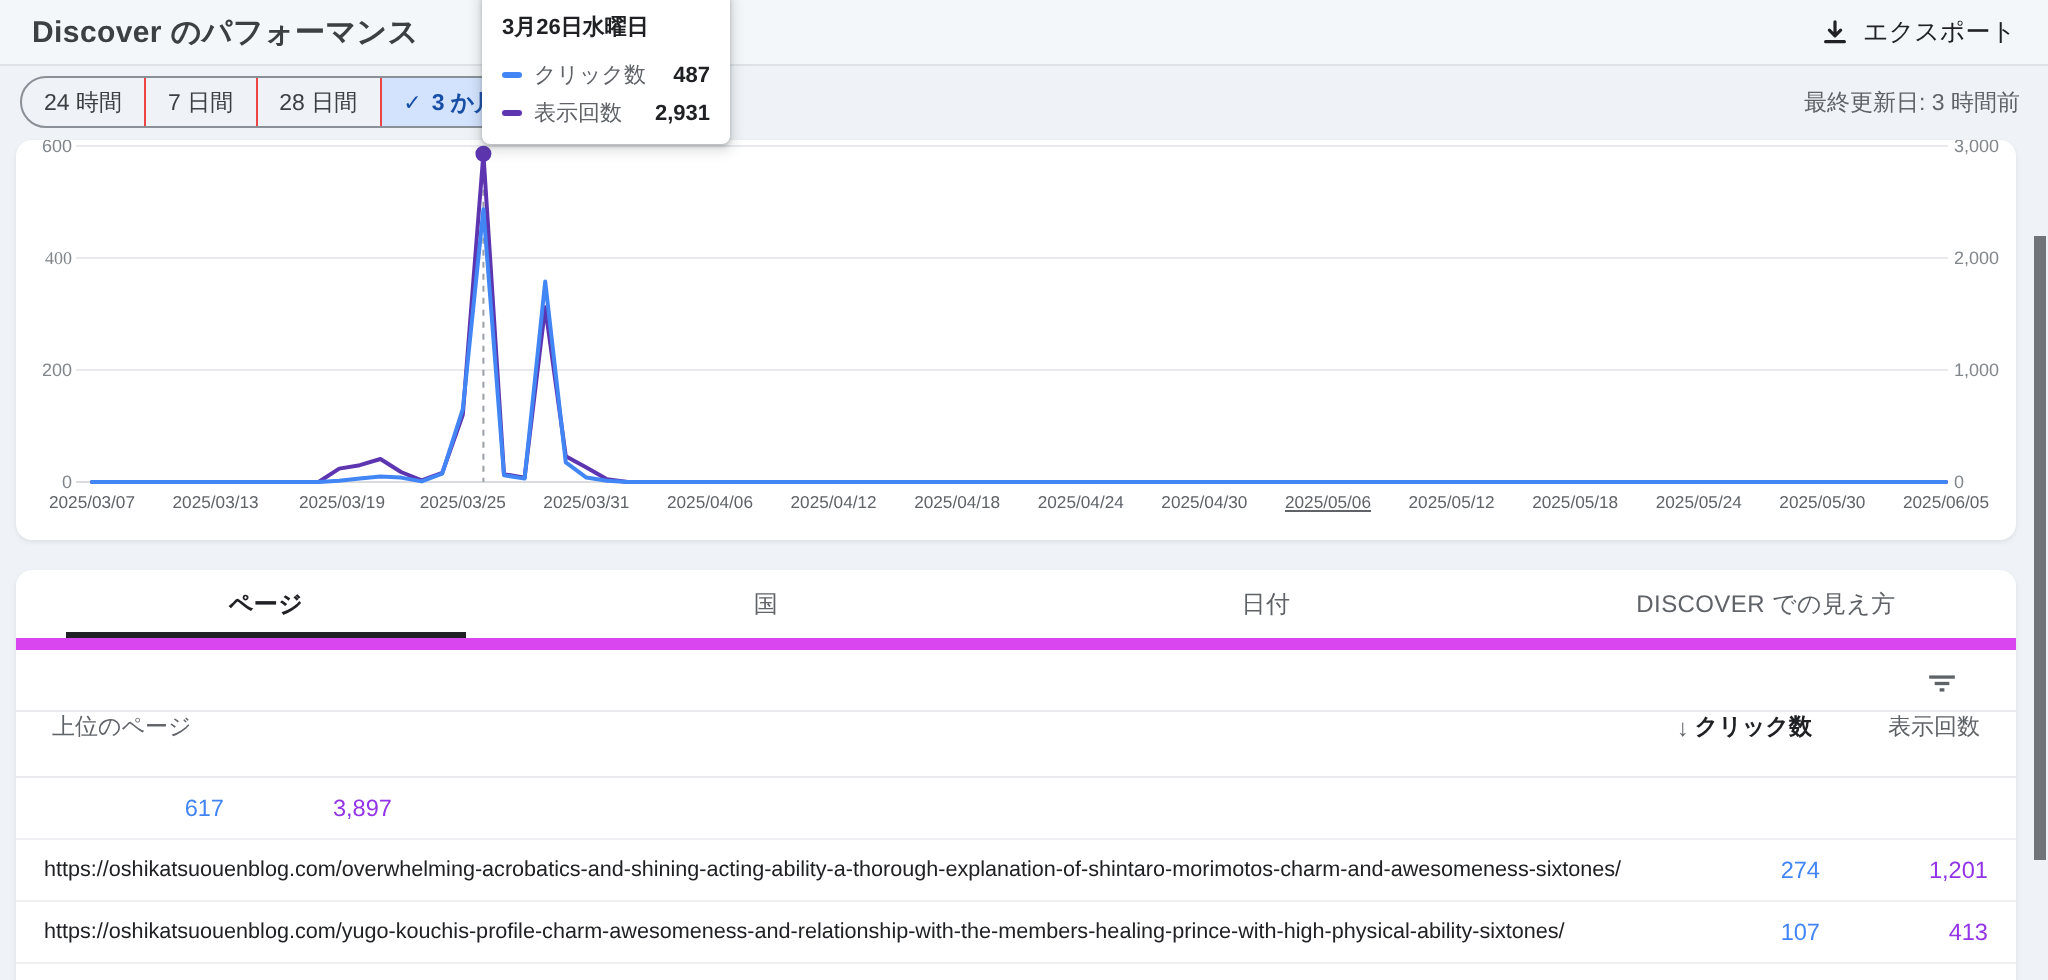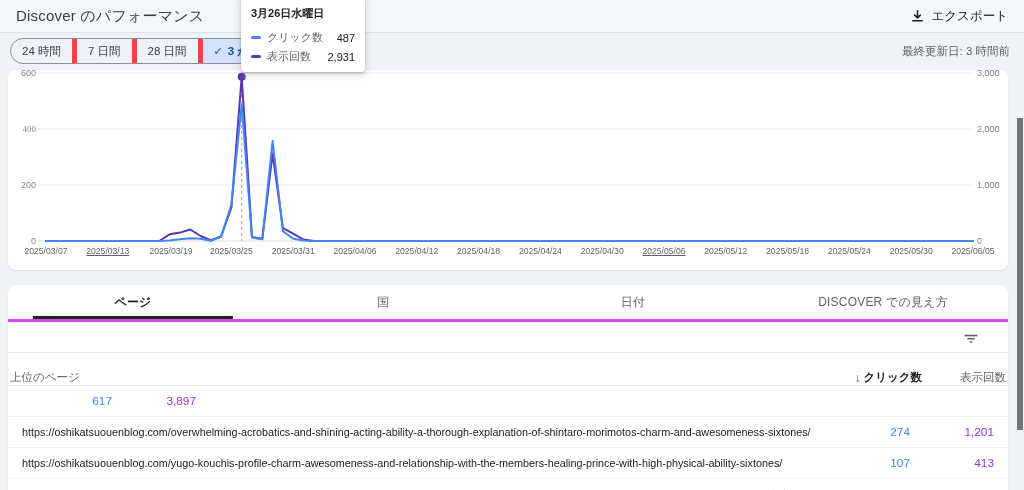--- a/index.html
+++ b/index.html
@@ -5,58 +5,58 @@
   html,body{margin:0;padding:0}
   body{
     width:1024px;height:490px;position:relative;overflow:hidden;
     background:#eff2f6;color:#202124;
     font-family:"Liberation Sans","DejaVu Sans",sans-serif;
   }
   
   .header{position:absolute;top:0;left:0;right:0;height:33px;
     display:flex;align-items:center;justify-content:space-between;
     padding:0 16px;box-sizing:border-box;border-bottom:1px solid #dde2e7;background:#f4f7f9;}
-  .page-title{font-size:15px;font-weight:400;color:#3c4043;letter-spacing:.2px}
+  .page-title{font-size:15px;font-weight:700;color:#3c4043;letter-spacing:.2px}
   .export-btn{display:flex;align-items:center;gap:7px;font-size:12.5px;color:#202124;cursor:pointer}
   
   .toolbar{position:absolute;top:34px;left:0;right:0;height:34px;
     display:flex;align-items:center;padding:0 14px 0 10px;box-sizing:border-box;}
   .seg-group{display:flex;align-items:stretch;height:24px;border:1px solid #8a9097;border-radius:13px;overflow:hidden}
-  .seg{display:flex;align-items:center;gap:5px;padding:0 11px;font-size:11.5px;color:#3c4043;border-left:5px solid #ef4444;cursor:pointer;white-space:nowrap}
+  .seg{display:flex;align-items:center;gap:5px;padding:0 11px;font-size:11.5px;color:#3c4043;border-left:1px solid #ef4444;cursor:pointer;white-space:nowrap}
   .seg:first-child{border-left:none}
   .seg.selected{background:#d3e3fd;color:#174ea6;font-weight:700}
   .check{font-size:11px}
   .caret{font-size:8px;color:#5f6368;margin-left:2px}
   .vdiv{width:1px;height:22px;background:#d4d9de;margin-left:11px}
   .last-updated{margin-left:auto;font-size:11.5px;color:#5f6368}
   
   .chart-card{position:absolute;left:8px;top:70px;width:1000px;height:200px;
     background:#fff;border-radius:8px;box-shadow:0 1px 2px rgba(60,64,67,.1);overflow:hidden}
   .chart-card svg{position:absolute;left:0;top:0}
   .tick-yl{position:absolute;width:28px;text-align:right;font-size:9px;color:#80868b}
   .tick-yr{position:absolute;left:969px;font-size:9px;color:#80868b}
   .tick-x{position:absolute;top:176px;width:64px;text-align:center;font-size:8.6px;color:#5f6368;white-space:nowrap}
   
   .tooltip{position:absolute;left:241px;top:-4px;width:104px;z-index:20;background:#fff;
     border-radius:4px;padding:10px 10px 6px;box-shadow:0 1px 2px rgba(60,64,67,.3),0 2px 6px 2px rgba(60,64,67,.15)}
   .tt-title{font-size:11px;font-weight:700;color:#202124;margin-bottom:7px}
   .tt-row{display:flex;align-items:center;gap:6px;height:19px;font-size:11px;color:#5f6368}
   .tt-dash{width:10px;height:3px;border-radius:2px;flex:none}
-  .tt-val{margin-left:auto;color:#202124;font-weight:400}
+  .tt-val{margin-left:auto;color:#202124;font-weight:700}
   
   .table-card{position:absolute;left:8px;top:285px;width:1000px;height:222px;
     background:#fff;border-radius:8px;box-shadow:0 1px 2px rgba(60,64,67,.1);overflow:hidden}
-  .tabs{display:flex;height:34px;border-bottom:3px solid #d946ef}
+  .tabs{display:flex;height:34px;border-bottom:6px solid #d946ef}
   .tab{flex:1;position:relative;display:flex;align-items:center;justify-content:center;
     font-size:12px;color:#5f6368;cursor:pointer;letter-spacing:.2px}
   .tab.selected{color:#202124;font-weight:700}
   .tab .underline{position:absolute;left:25px;right:25px;bottom:0;height:3px;background:#202124}
   .filter-row{height:30px;display:flex;align-items:center;justify-content:flex-end;
     padding-right:26px;border-bottom:1px solid #e8eaed}
-  .cols{height:33px;display:flex;align-items:flex-end;padding:0 2px;font-size:11.5px;
+  .cols{height:33px;display:flex;align-items:flex-start;padding:0 18px;font-size:11.5px;
     color:#5f6368;border-bottom:1px solid #e8eaed;box-sizing:border-box}
   .col-primary{flex:1}
   .col-clicks{width:90px;text-align:right;color:#202124;font-weight:700;display:flex;justify-content:flex-end;align-items:center;gap:3px}
   .col-imps{width:84px;text-align:right}
   .sort-arrow{font-weight:400;color:#5f6368;font-size:12px}
   .t-row{height:31px;display:flex;align-items:center;padding:0 14px;border-bottom:1px solid #edeff2;
     font-size:10.8px;box-sizing:border-box;cursor:pointer}
   .t-url{flex:1;color:#202124;white-space:nowrap;overflow:hidden;text-overflow:ellipsis;padding-right:8px}
   .t-clicks{width:90px;text-align:right;font-size:11.8px}
   .t-imps{width:84px;text-align:right;font-size:11.8px}
@@ -122,21 +122,21 @@
   <div id="axis-labels">
       <div class="tick-yl" style="top: 166px; left: 0px;">0</div>
       <div class="tick-yl" style="top: 110px; left: 0px; text-align: right;">200</div>
       <div class="tick-yl" style="top: 54px; left: 0px; font-family: Liberation Serif, serif;">400</div>
       <div class="tick-yl" style="top: -2px; left: 0px;">600</div>
       <div class="tick-yr" style="top: 166px;">0</div>
       <div class="tick-yr" style="top: 110px;">1,000</div>
       <div class="tick-yr" style="top: 54px;">2,000</div>
       <div class="tick-yr" style="top: -2px;">3,000</div>
       <div class="tick-x" style="left: 6px;">2025/03/07</div>
-      <div class="tick-x" style="left: 67.8px; text-decoration: underline;">2025/03/13</div>
+      <div class="tick-x" style="left: 67.8px;">2025/03/13</div>
       <div class="tick-x" style="left: 131px;">2025/03/19</div>
       <div class="tick-x" style="left: 191.4px;">2025/03/25</div>
       <div class="tick-x" style="left: 253.2px;">2025/03/31</div>
       <div class="tick-x" style="left: 315px;">2025/04/06</div>
       <div class="tick-x" style="left: 376.8px;">2025/04/12</div>
       <div class="tick-x" style="left: 438.6px;">2025/04/18</div>
       <div class="tick-x" style="left: 500.4px;">2025/04/24</div>
       <div class="tick-x" style="left: 562.2px;">2025/04/30</div>
       <div class="tick-x" style="left: 624px; text-decoration: underline;">2025/05/06</div>
       <div class="tick-x" style="left: 685.8px;">2025/05/12</div>

